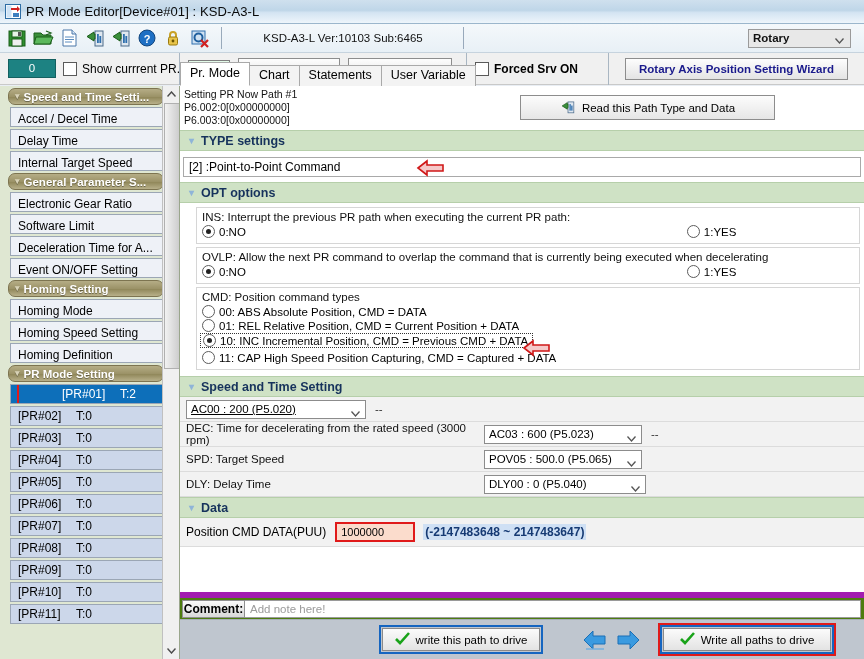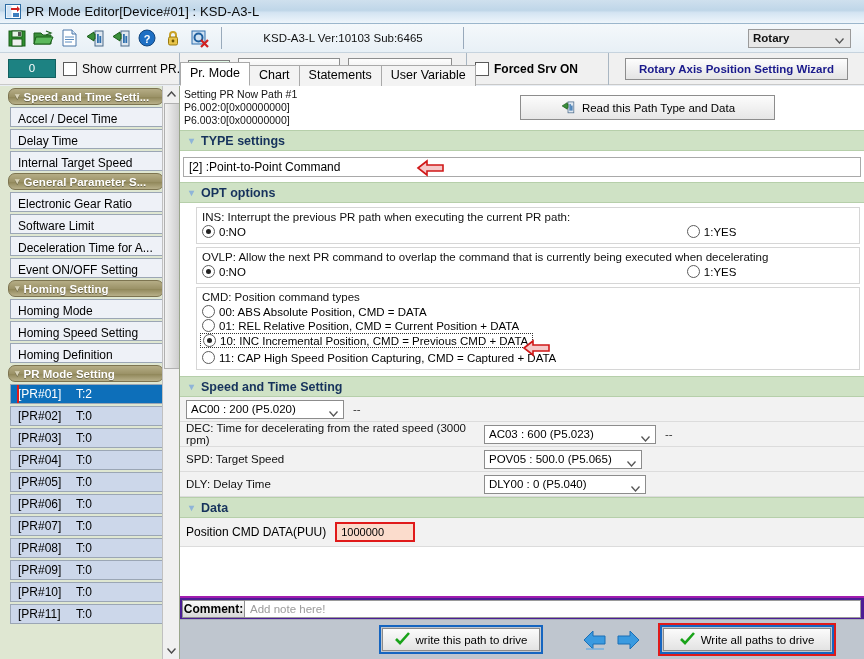--- a/index.html
+++ b/index.html
@@ -109,21 +109,21 @@
   .pritem{
     margin:2px 16px 2px 10px;height:20px;box-sizing:border-box;
     background:#ccd7ea;border:1px solid #9ba6b5;
     display:flex;align-items:center;font-size:12px;color:#000;
     cursor:pointer;white-space:nowrap;overflow:hidden;
   }
   .pritem .nm{padding-left:7px;width:58px;flex:none;}
   .pritem .tv{flex:none;}
   .pritem.sel{background:#0d6fba;}
   .pritem.sel .nm,.pritem.sel .tv{color:#fff;}
-  .pritem.sel{position:relative;}
+  .pritem.sel{position:relative;padding-left:44px;}
   .redring{
     position:absolute;left:6px;width:152px;height:24px;box-sizing:border-box;
     border:2px solid #e01a1a;pointer-events:none;
   }
   .side-scroll{
     position:absolute;right:0;top:0;width:16px;height:573px;
     background:#f0f0f0;border-left:1px solid #c0c0c0;
   }
   .sb-arrow{
     width:16px;height:16px;background:#f0f0f0;display:flex;
@@ -214,21 +214,21 @@
     border:2px solid #e01a1a;margin-left:9px;font-size:11px;
     display:flex;align-items:center;padding-left:4px;cursor:text;
   }
   .prange{
     margin-left:8px;font-size:12px;font-weight:bold;color:#163a73;
     background:#cfe0f4;padding:1px 2px;
   }
 
   .cmtbar{
     position:absolute;left:0;bottom:39px;width:684px;height:22px;
-    background:#4c1d95;border-top:2px solid #a21caf;display:flex;align-items:center;
+    background:#4d7c0f;border-top:6px solid #a21caf;display:flex;align-items:center;
   }
   .cmtlbl{
     width:63px;height:18px;margin-left:2px;box-sizing:border-box;
     background:linear-gradient(to bottom,#fafafa,#d8d8d8);border:1px solid #8f8f8f;
     display:flex;align-items:center;justify-content:center;
     font-weight:bold;font-size:12px;flex:none;
   }
   .cmtinput{
     flex:1;height:18px;margin-right:3px;box-sizing:border-box;background:#fff;
     border:1px solid #9a9a9a;border-left:none;display:flex;align-items:center;
@@ -590,32 +590,32 @@
           </span>
         </div>
       </div>
 
       <div class="sechdr">
         <span class="sch">▾</span>
         <span>Speed and Time Setting</span>
       </div>
 
       <div class="rowline">
-        <span class="selbox" style="width:158px;">
+        <span class="selbox" style="width:180px;text-decoration:underline;">
           <span>AC00 : 200 (P5.020)</span>
           <span class="chev2"><svg width="9" height="6" viewBox="0 0 9 6">
                 <path d="M0.5 0.5 L4.5 5 L8.5 0.5" fill="none" stroke="#555" stroke-width="1.3"></path>
               </svg></span>
         </span>
         <span class="dash">--</span>
       </div>
 
       <div class="rowline">
         <span class="rl" style="width:298px;">DEC: Time for decelerating from the rated speed (3000 rpm)</span>
-        <span class="selbox" style="width:172px;text-align:right;">
+        <span class="selbox" style="width:158px;text-align:right;">
           <span>AC03 : 600 (P5.023)</span>
           <span class="chev2"><svg width="9" height="6" viewBox="0 0 9 6">
                 <path d="M0.5 0.5 L4.5 5 L8.5 0.5" fill="none" stroke="#555" stroke-width="1.3"></path>
               </svg></span>
         </span>
         <span class="dash">--</span>
       </div>
 
       <div class="rowline">
         <span class="rl" style="width:298px;">SPD: Target Speed</span>
@@ -637,20 +637,21 @@
         </span>
       </div>
 
       <div class="sechdr">
         <span class="sch">▾</span>
         <span>Data</span>
       </div>
       <div class="datarow">
         <span class="rl">Position CMD DATA(PUU)</span>
         <span class="pvalue">1000000</span>
+        <span class="prange">(-2147483648 ~ 2147483647)</span>
       </div>
 
       <div class="cmtbar">
         <span class="cmtlbl">Comment:</span>
         <span class="cmtinput">Add note here!</span>
       </div>
 
       <div class="footer">
         <span class="ring-blue" style="margin-left:199px;">
           <span class="wbtn" style="width:158px;align-items:center;">

